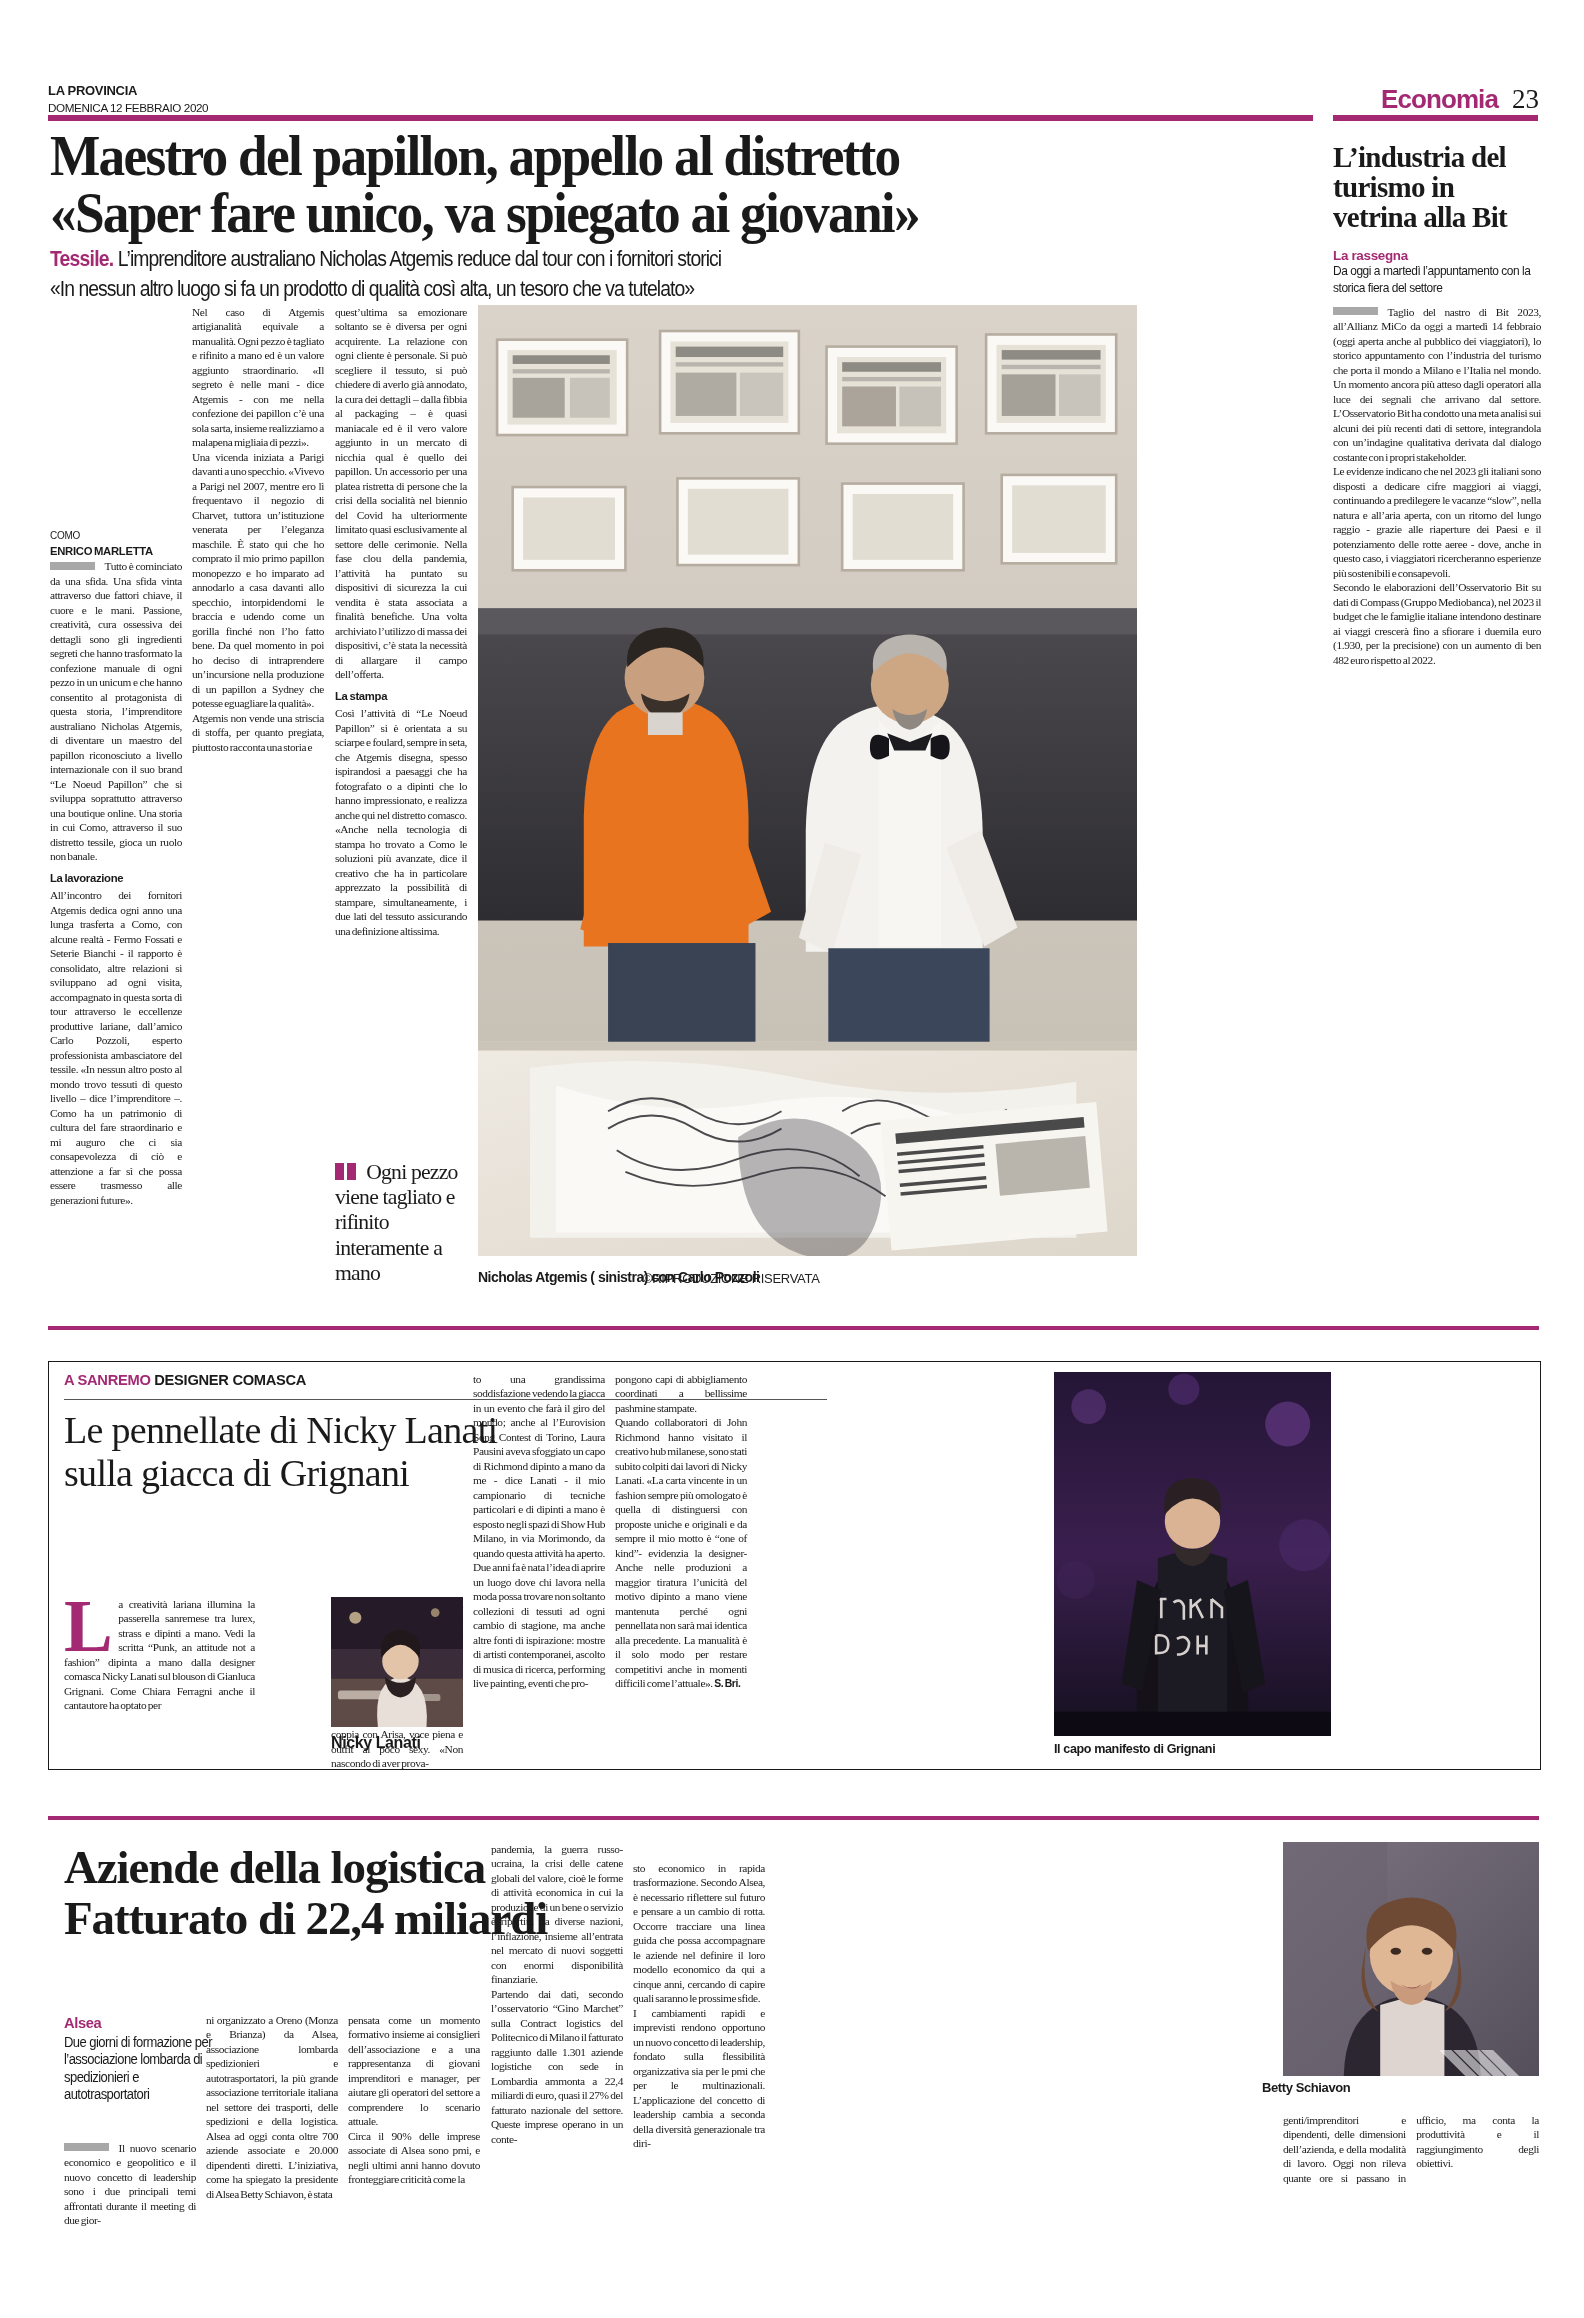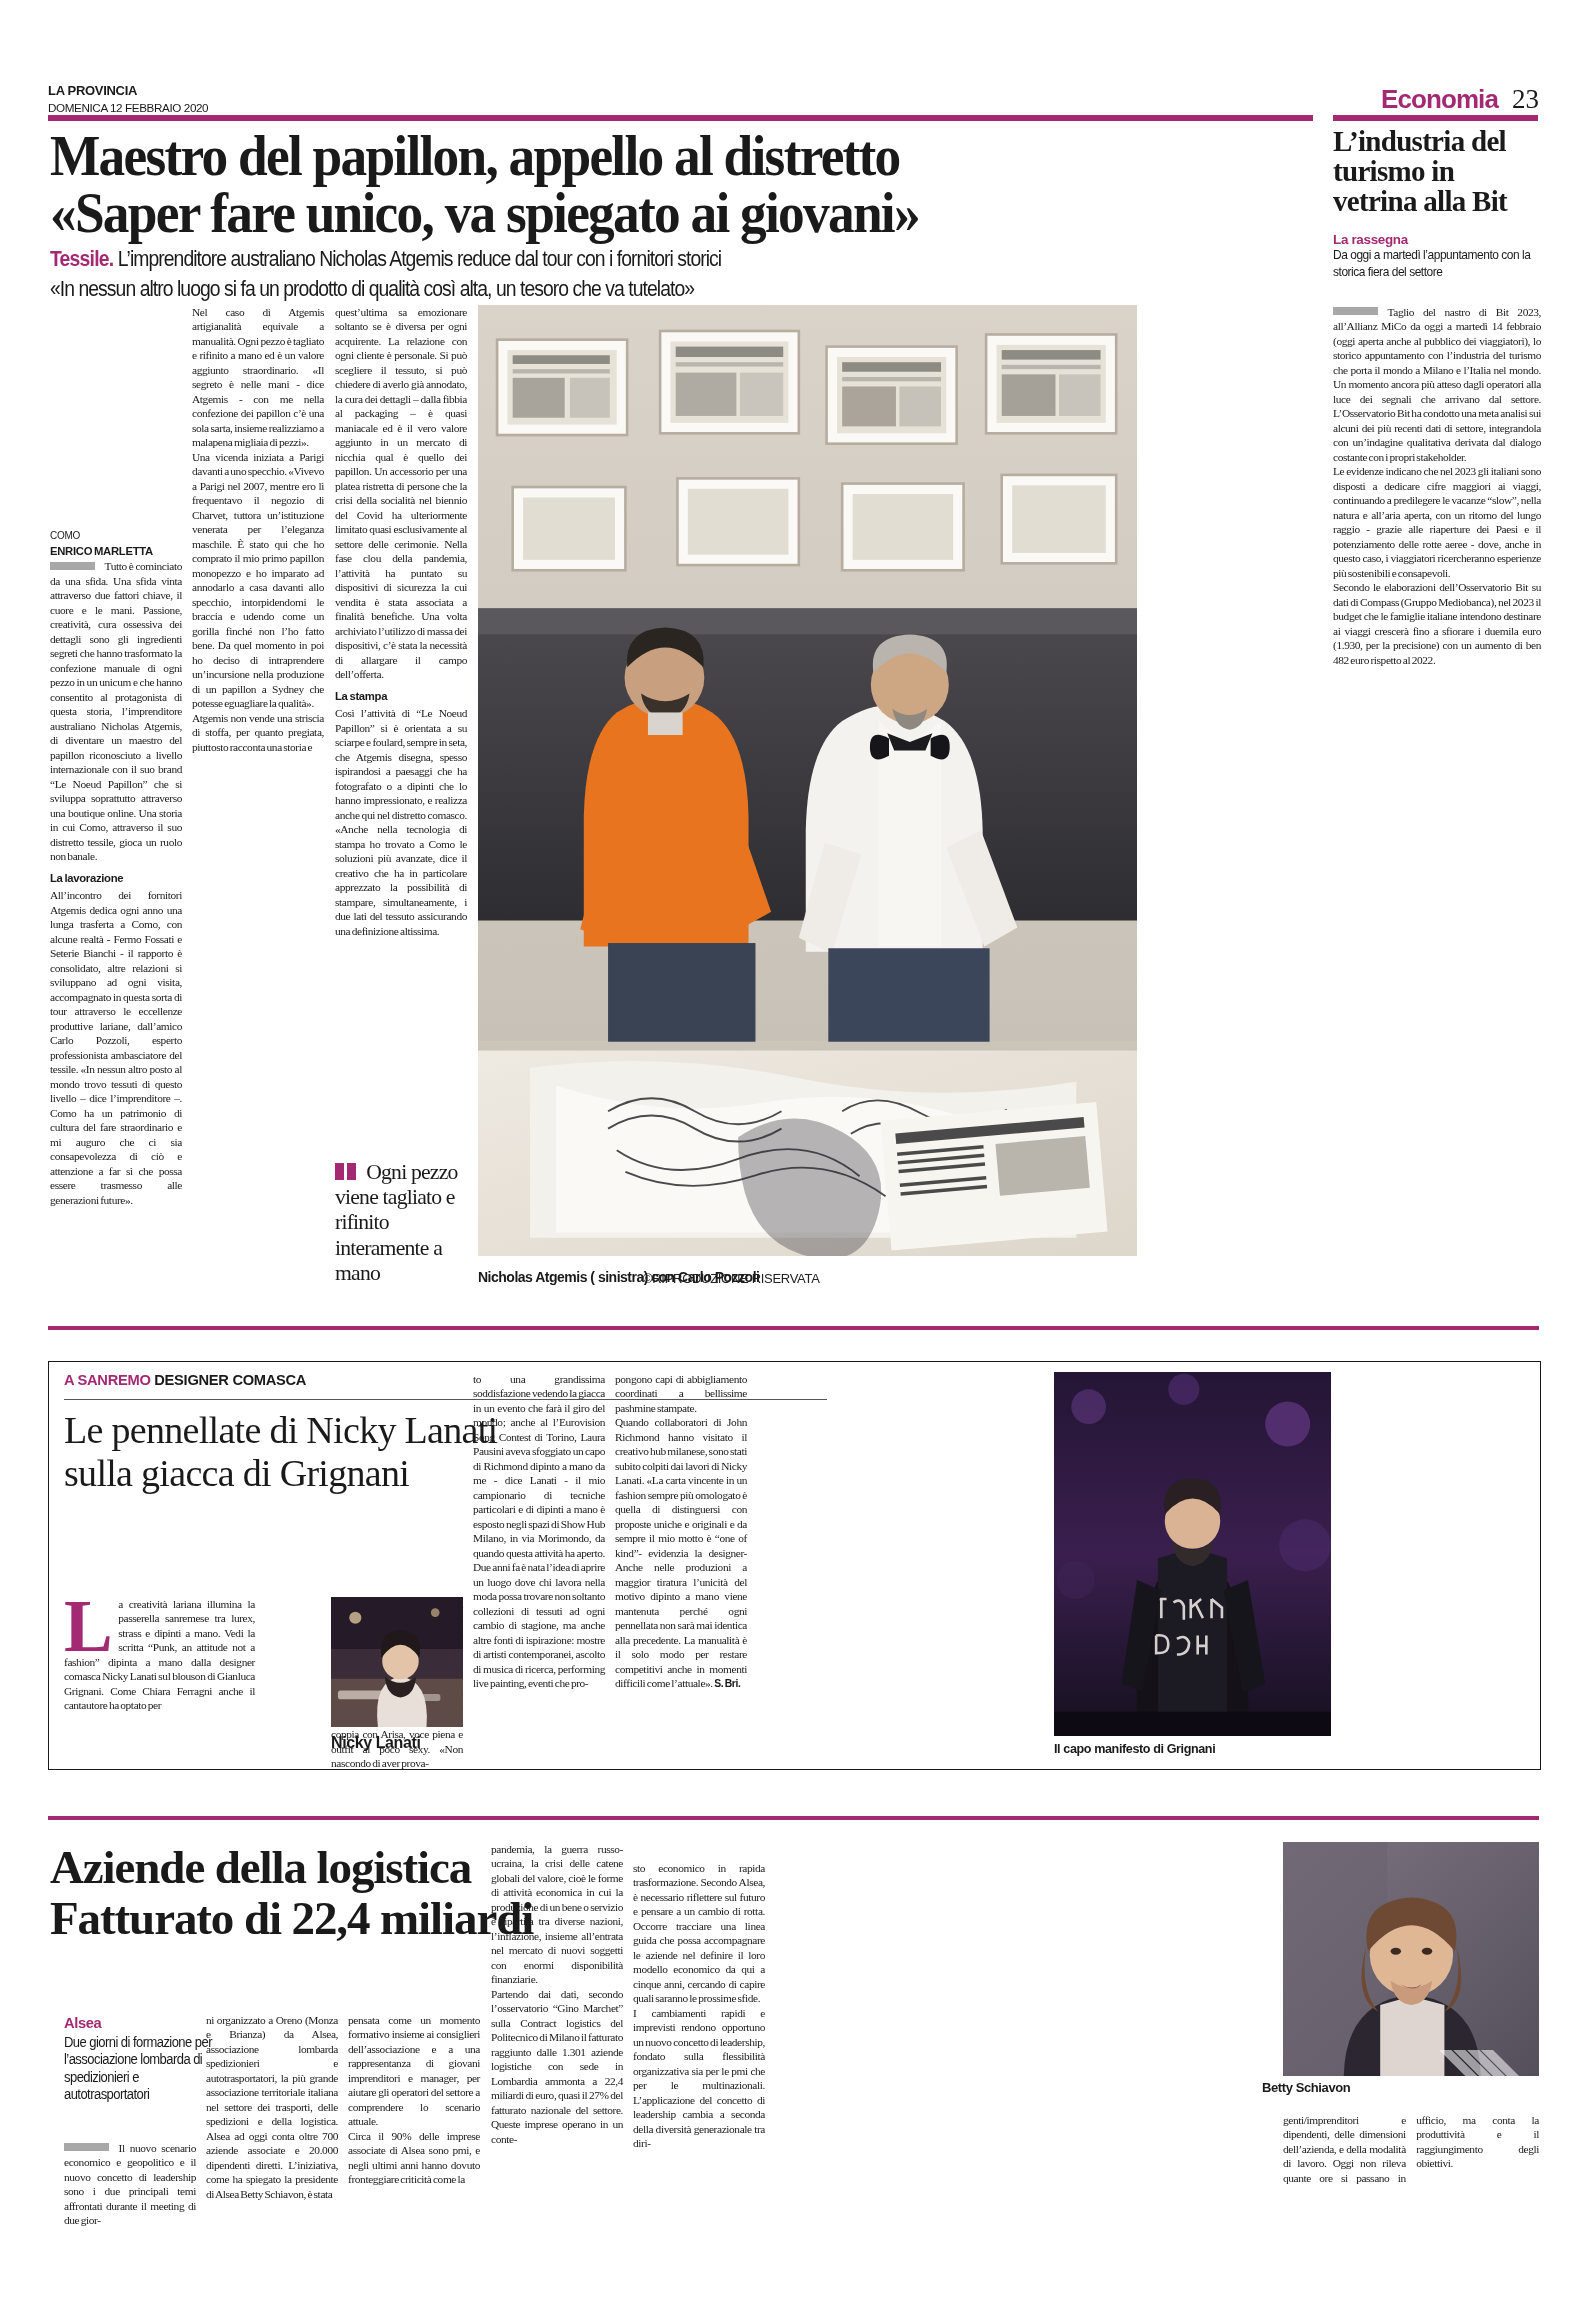--- a/index.html
+++ b/index.html
@@ -42,21 +42,21 @@
   .deck-line{
     font-family:"Liberation Sans", sans-serif;
     font-size:22.5px;line-height:1.35;letter-spacing:-1.1px;font-weight:300;
     transform:scaleX(0.86);transform-origin:left center;white-space:nowrap;
   }
   .deck-kicker{font-weight:700;color:#a32a72;letter-spacing:-0.9px;}
 
   
   #rail{position:absolute;left:1333px;top:127px;width:208px;}
   .rail-hl{font-family:"Liberation Serif", serif;font-weight:700;
-           font-size:29px;line-height:1.03;letter-spacing:-0.7px;}
+           font-size:29px;line-height:1.03;letter-spacing:-0.7px;margin-top:16px;}
   .rail-kicker{font-family:"Liberation Sans", sans-serif;font-weight:700;
                font-size:13.4px;color:#a32a72;letter-spacing:-0.3px;margin-top:15.6px;}
   .rail-sub{font-family:"Liberation Sans", sans-serif;font-size:13px;
             line-height:1.28;letter-spacing:-0.5px;font-weight:300;
             transform:scaleX(0.92);transform-origin:left top;width:109%;}
   #rail-body{position:absolute;left:1333px;top:305px;width:208px;}
 
   
   .col{
     font-family:"Liberation Serif", serif;
@@ -132,21 +132,21 @@
            font-family:"Liberation Sans", sans-serif;font-weight:700;font-size:12.6px;
            letter-spacing:-0.4px;}
   .sign{font-family:"Liberation Sans", sans-serif;font-weight:700;font-size:10.4px;}
 
   
   #div2{position:absolute;left:48px;top:1816px;width:1491px;height:4.3px;background:#a32a72;}
 
   
   #bot-hl{position:absolute;left:50px;top:1842px;width:745px;}
   .bot-hl-line{font-family:"Liberation Serif", serif;font-weight:700;font-size:47px;
-               line-height:1.09;letter-spacing:-1.1px;white-space:nowrap;}
+               line-height:1.09;letter-spacing:-1.1px;white-space:nowrap;margin-left:14px;}
   #bot-kicker{position:absolute;left:64px;top:2013px;width:156px;}
   .bot-k-title{font-family:"Liberation Sans", sans-serif;font-weight:700;font-size:14.7px;
                color:#a32a72;letter-spacing:-0.4px;line-height:1.4;}
   .bot-k-sub{font-family:"Liberation Sans", sans-serif;font-size:14px;line-height:1.26;
              letter-spacing:-0.6px;font-weight:300;
              transform:scaleX(0.93);transform-origin:left top;width:108%;}
   #bcol1{position:absolute;left:64px;top:2141px;width:132px;}
   #bcol2{position:absolute;left:206px;top:2013px;width:132px;}
   #bcol3{position:absolute;left:348px;top:2013px;width:132px;}
   #bcol4{position:absolute;left:491px;top:1842px;width:132px;}

